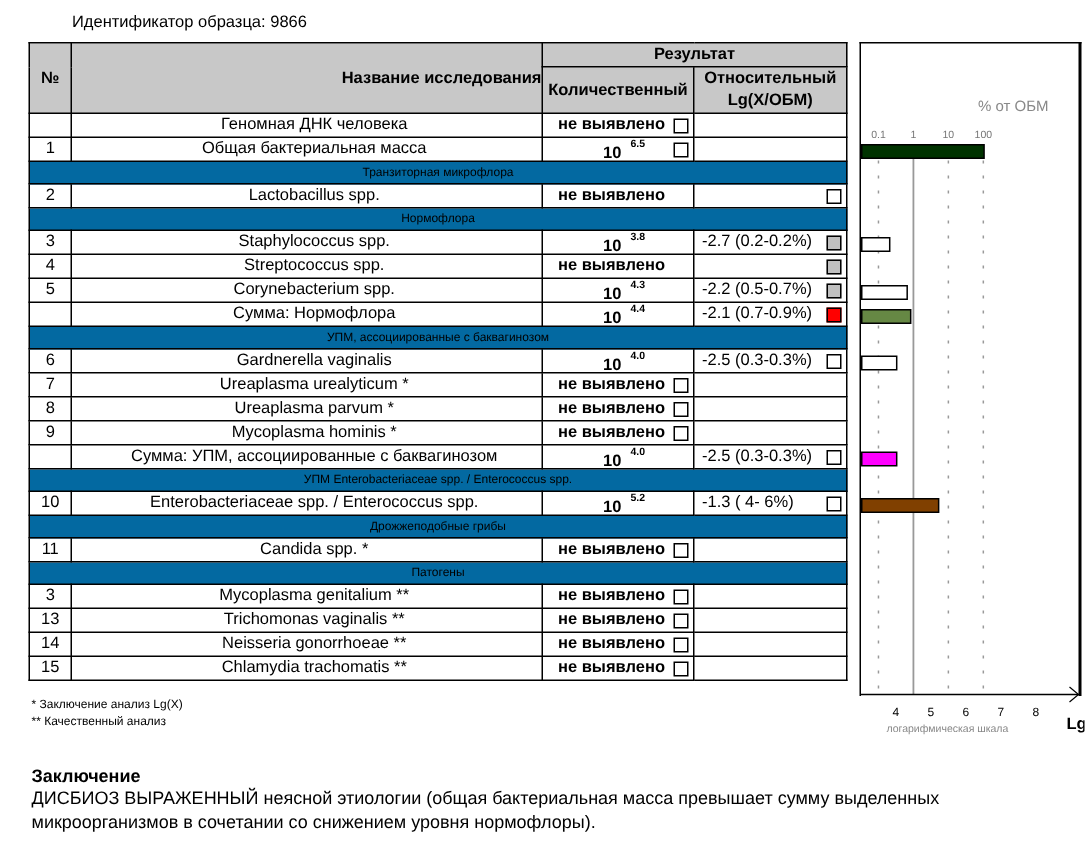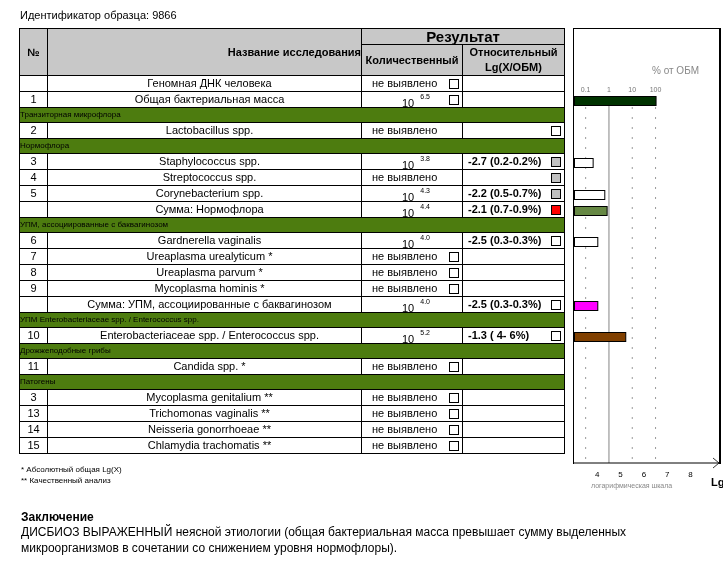--- a/index.html
+++ b/index.html
@@ -1,32 +1,32 @@
 <!DOCTYPE html>
 <html><head>
 <meta charset="utf-8">
 <style>
   html, body { margin:0; padding:0; background:#fff; }
   body { width:723px; height:564px; position:relative; overflow:hidden;
          font-family:"Liberation Sans", sans-serif; color:#000; }
-  .sample-id { position:absolute; left:20px; top:9px; font-size:11px; }
+  .sample-id { position:absolute; left:48px; top:9px; font-size:11px; }
   table.res { position:absolute; left:19px; top:28px; border-collapse:collapse;
               font-size:11px; table-layout:fixed; }
   table.res td, table.res th { border:1px solid #000; padding:0; height:15px; line-height:15px; }
   table.res th { background:#c8c8c8; font-weight:bold; }
   .c-no { width:27px; text-align:center; }
   .c-name { width:303px; padding-left:10px !important; text-align:center; }
   .c-qty { width:100px;margin-left:40px; }
   .c-rel { width:101px; }
   th.h-no, th.h-name { height:51px; }
-  th.h-result { height:20px; font-size:15px; }
+  th.h-result { height:20px; font-size:11px; }
   th.h-sub { font-weight:normal; height:30px; line-height:13px; font-size:11px; }
-  tr.section td { background:#4d7c0f; text-align:left; font-size:8px; height:14px; line-height:14px; }
-  td.qty { position:relative; }
-  td.rel { position:relative;font-weight:bold; }
+  tr.section td { background:#0369a1; text-align:center; font-size:8px; height:14px; line-height:14px; }
+  td.qty { position:relative;font-weight:bold; }
+  td.rel { position:relative; }
   .pow { position:absolute; left:40px; top:0; }
   .pow sup { font-size:7px; position:relative; top:-3px; margin-left:6px; }
   .chk { position:absolute; right:3px; top:3px; width:8px; height:8px; border:1px solid #000; background:#fff; }
   .chk.gray { background:#c0c0c0; }
   .chk.red { background:#ff0000; }
   .reltext { position:absolute; left:5px; top:0; }
   .notfound { position:absolute; left:10px; top:0; }
   .foot { position:absolute; left:21px; font-size:8px; }
   .concl-title { position:absolute; left:21px; top:510px; font-size:12px; font-weight:bold; }
   .concl-text { position:absolute; left:21px; top:524px; font-size:12px; line-height:16px; width:640px; }
@@ -272,17 +272,17 @@
       <text x="23.3" y="448" font-size="8" fill="#000" text-anchor="middle" font-family="Liberation Sans, sans-serif">4</text>
       <text x="46.6" y="448" font-size="8" fill="#000" text-anchor="middle" font-family="Liberation Sans, sans-serif">5</text>
       <text x="69.9" y="448" font-size="8" fill="#000" text-anchor="middle" font-family="Liberation Sans, sans-serif">6</text>
       <text x="93.2" y="448" font-size="8" fill="#000" text-anchor="middle" font-family="Liberation Sans, sans-serif">7</text>
       <text x="116.5" y="448" font-size="8" fill="#000" text-anchor="middle" font-family="Liberation Sans, sans-serif">8</text>
       <text x="17" y="459" font-size="7" fill="#888" font-family="Liberation Sans, sans-serif">логарифмическая шкала</text>
       <text x="137" y="457" font-size="11" font-weight="bold" fill="#000" font-family="Liberation Sans, sans-serif">Lg</text>
     </svg>
 </div>
 
-<div class="foot" style="top:465px">*  Абсолютный общая Lg(X)</div>
+<div class="foot" style="top:465px">*  Заключение анализ Lg(X)</div>
 <div class="foot" style="top:476px">** Качественный анализ</div>
 
 <div class="concl-title">Заключение</div>
 <div class="concl-text">ДИСБИОЗ ВЫРАЖЕННЫЙ неясной этиологии (общая бактериальная масса превышает сумму выделенных микроорганизмов в сочетании со снижением уровня нормофлоры).</div>
 
 </body></html>

